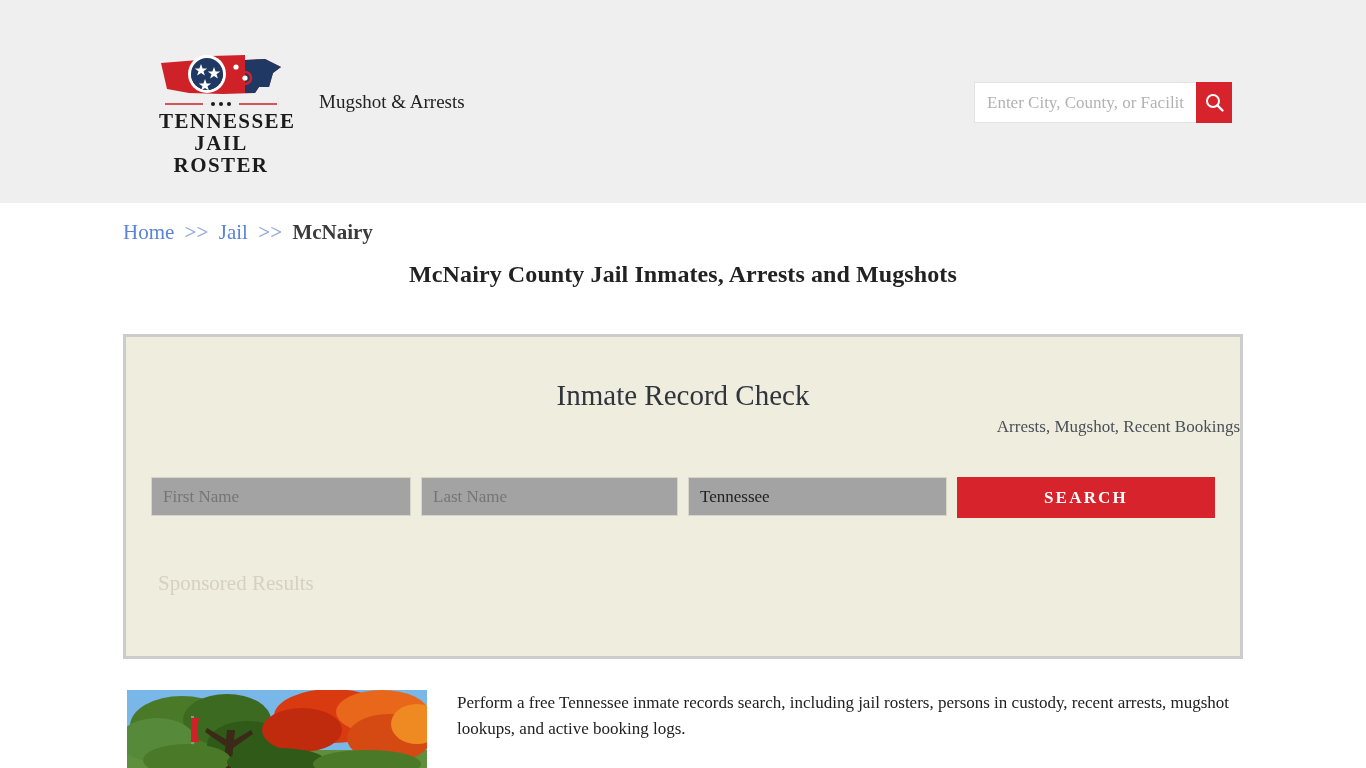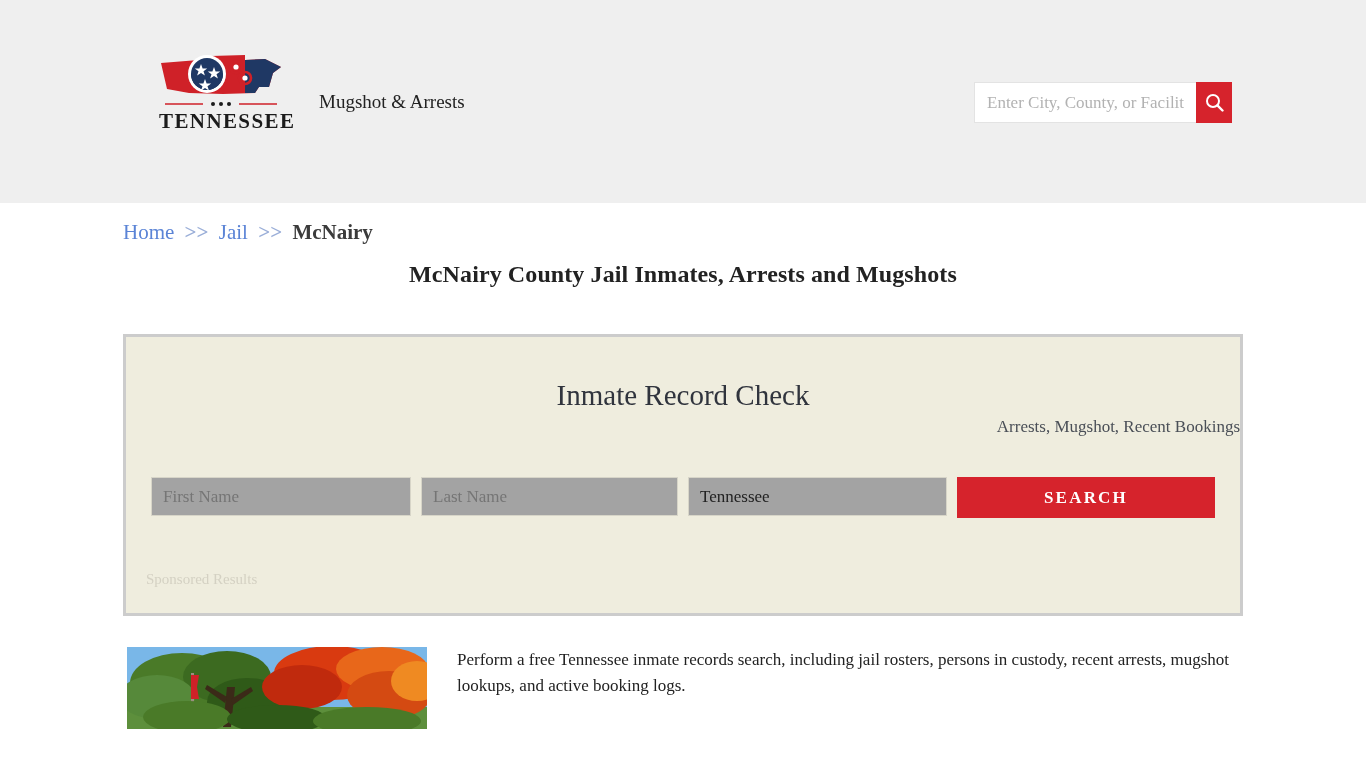--- a/index.html
+++ b/index.html
@@ -162,21 +162,21 @@
     color: #222222;
     margin: 26px 0 0 0;
     letter-spacing: 0.1px;
   }
 
   
   .record-panel {
     position: relative;
     margin: 46px auto 0 auto;
     width: 1120px;
-    height: 282px;
+    height: 325px;
     background: #efedde;
     border: 3px solid #cccccc;
   }
   .panel-heading {
     text-align: center;
     font-size: 29px;
     color: #30343d;
     font-weight: normal;
     margin: 0;
     padding-top: 41px;
@@ -226,22 +226,22 @@
     background: #d6232c;
     border: none;
     color: #ffffff;
     font-family: "Liberation Serif", "DejaVu Serif", serif;
     font-size: 17px;
     font-weight: bold;
     letter-spacing: 2.2px;
     cursor: pointer;
   }
   .sponsored {
-    margin: 53px 0 0 20px;
-    font-size: 15px;
+    margin: 53px 0 0 32px;
+    font-size: 21px;
     color: #d4d1c3;
   }
 
   
   .article-row {
     display: flex;
     margin-top: 31px;
     width: 1120px;
   }
   .article-photo {
@@ -288,20 +288,21 @@
       </svg>
       <svg class="logo-divider" viewBox="0 0 112 8">
         <line x1="0" y1="4" x2="38" y2="4" stroke="#cf2128" stroke-width="1.4"></line>
         <line x1="74" y1="4" x2="112" y2="4" stroke="#cf2128" stroke-width="1.4"></line>
         <circle cx="48" cy="4" r="2" fill="#1b1b1b"></circle>
         <circle cx="56" cy="4" r="2" fill="#1b1b1b"></circle>
         <circle cx="64" cy="4" r="2" fill="#1b1b1b"></circle>
       </svg>
       <div class="logo-text">
         <div>TENNESSEE</div>
+        <div>JAIL ROSTER</div>
       </div>
     </div>
 
     <div class="tagline">Mugshot &amp; Arrests</div>
 
 
     <div class="header-search">
       <input type="text" placeholder="Enter City, County, or Facility" style="">
       <button class="search-btn">
         <svg width="19" height="19" viewBox="0 0 19 19">

